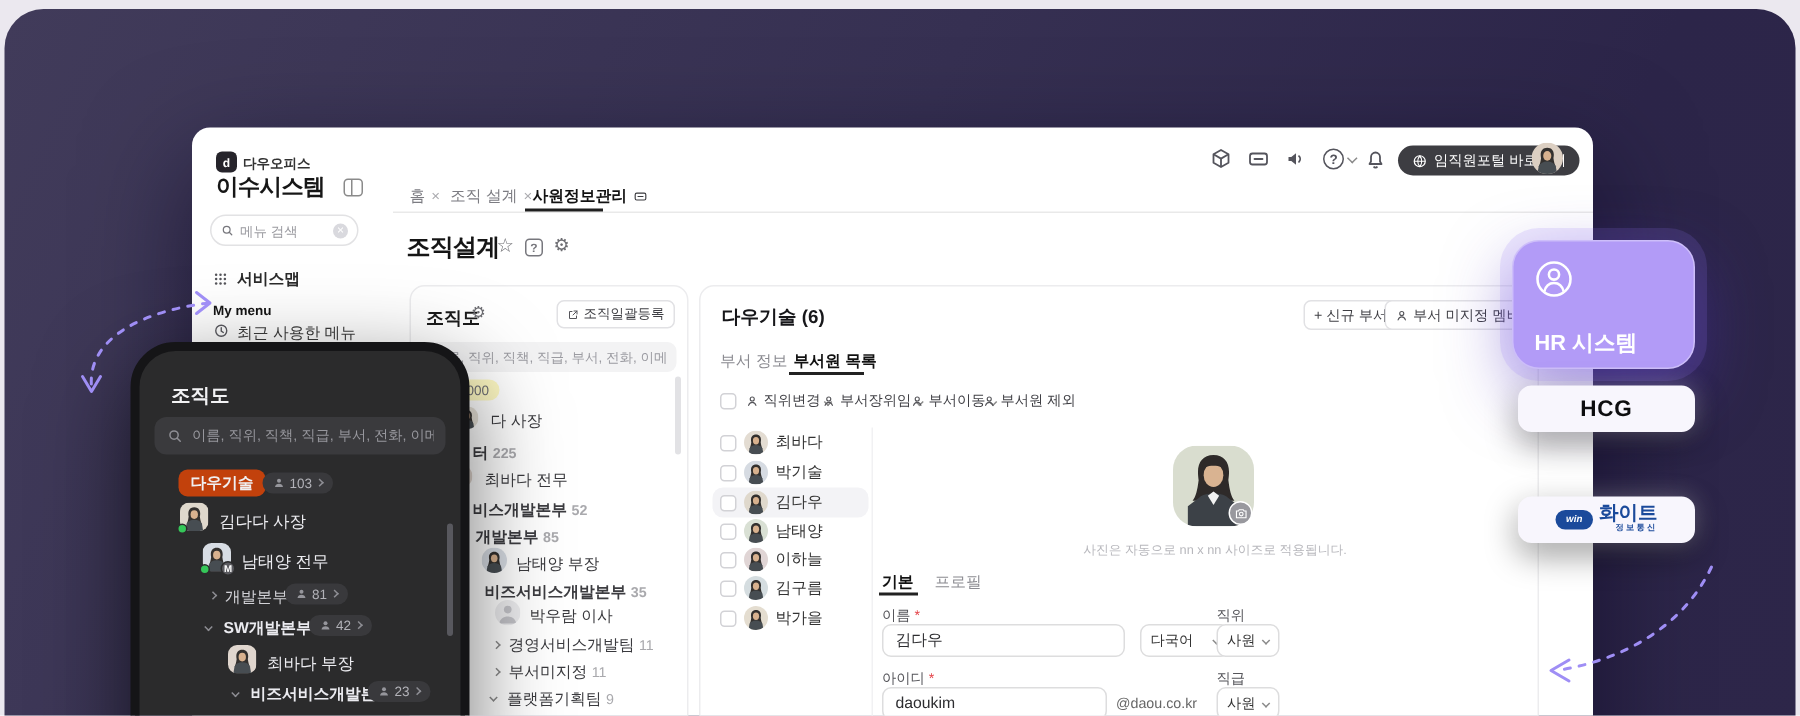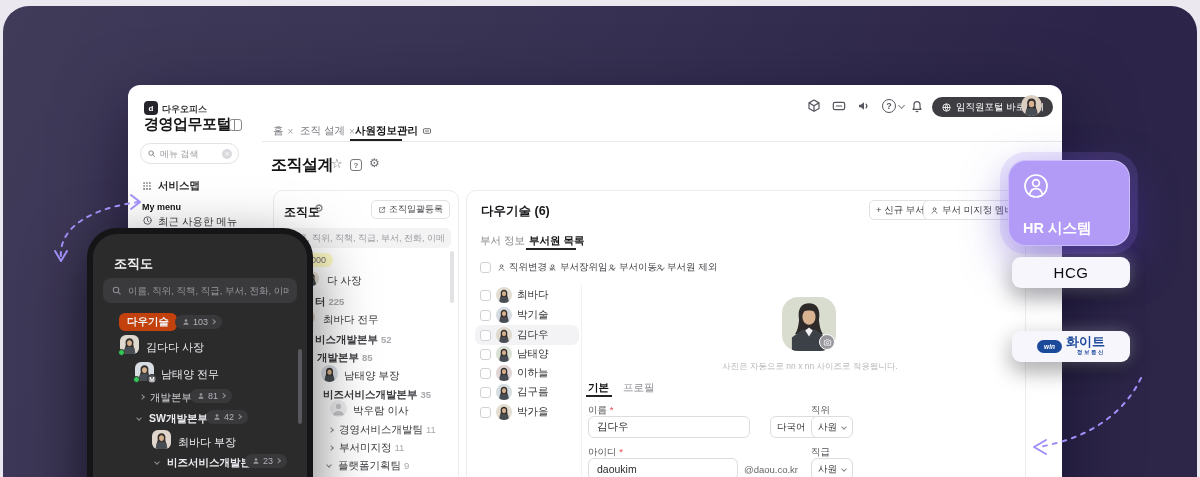--- a/index.html
+++ b/index.html
@@ -118,21 +118,21 @@
   .mscroll { right:5px; top:115px; width:4px; height:75px; background:#58585e; border-radius:2px;}
 
   
   .hr-card { left:1008px; top:160px; width:122px; height:86px; border-radius:18px; background:var(--hrCardBg,#b29bf7);
     border:1px solid rgba(255,255,255,.35); z-index:4;
     box-shadow:0 0 0 8px rgba(150,120,250,.16), 0 16px 44px rgba(80,50,190,.5);}
   .hr-card .lbl { position:absolute; left:14px; top:58px; color:#fff; font-size:14.5px; font-weight:700;}
   .lcard { left:1012px; top:0; width:118px; height:31px; background:#f8f6fd; border-radius:9px; z-index:4;
     display:flex; align-items:center; justify-content:center;
     box-shadow:0 0 16px rgba(255,255,255,.28), 0 8px 22px rgba(0,0,0,.4);}
-  .hcg { font-size:15px; font-weight:400; color:#0d0d0f; letter-spacing:.5px;}
+  .hcg { font-size:15px; font-weight:700; color:#0d0d0f; letter-spacing:.5px;}
   .isu { font-size:14px; font-weight:900; font-style:italic; color:var(--isuBlue,#1d4fc0); position:relative;}
   .isu .leaf { position:absolute; left:-1px; top:-3px; width:4px; height:4px; border-radius:1px; background:#7ac143;}
   .isu-sub { font-size:6.5px; font-weight:700; color:var(--isuBlue,#1d4fc0); margin-left:3px; margin-top:-6px;}
   .woval { width:25px; height:13px; border-radius:7px; background:var(--whiteBlue,#1b4a9b); color:#fff;
     font-size:6.5px; font-style:italic; font-weight:700; display:flex; align-items:center; justify-content:center;}
   .wmain { font-size:13px; font-weight:900; color:var(--whiteBlue,#1b4a9b); margin-left:4px; line-height:11px;}
   .wsub { font-size:5.5px; font-weight:700; color:var(--whiteBlue,#1b4a9b); letter-spacing:1.5px; text-align:right;}
 
   .arrows { inset:0; width:1200px; height:477px; z-index:5; pointer-events:none;}
 </style>
@@ -248,21 +248,21 @@
 </svg>
 
 <div class="stage">
 
   <div class="r bg-dark"></div>
 
   <div class="r win">
 
     <div class="r logo-sq">d</div>
     <div class="r appname tx">다우오피스</div>
-    <div class="r portaltitle tx">경영업무포털</div>
+    <div class="r portaltitle tx">이수시스템</div>
     <div class="r collapse"></div>
 
     <svg class="r hicon" style="left:678px;top:13px">
         <use href="#i-cube"></use>
       </svg>
     <svg class="r hicon" style="left:703px;top:13px">
         <use href="#i-card"></use>
       </svg>
     <svg class="r hicon" style="left:728px;top:13px">
         <use href="#i-speaker"></use>
@@ -479,21 +479,21 @@
       </div>
       <div class="r caption tx">사진은 자동으로 nn x nn 사이즈로 적용됩니다.</div>
 
       <div class="r dtab1 tx">기본</div>
       <div class="r dtab2 tx">프로필</div>
       <div class="r dtab-ul"></div>
 
       <div class="r flabel tx" style="left:121px;top:213px"><span>이름</span> <span class="req">*</span></div>
       <div class="r flabel tx" style="left:344px;top:213px">직위</div>
       <div class="r" style="left:121px;top:225px;width:162px"><input class="fin" value="김다우" style=""></div>
-      <div class="r fsel" style="left:303px;top:225px;width:60px">
+      <div class="r fsel" style="left:293px;top:225px;width:60px">
         <span>다국어</span>
           <span class="chev d" style="width:4px;height:4px"></span>
       </div>
       <div class="r fsel" style="left:344px;top:225px;width:42px">
         <span>사원</span>
           <span class="chev d" style="width:4px;height:4px"></span>
       </div>
 
       <div class="r flabel tx" style="left:121px;top:255px"><span>아이디</span> <span class="req">*</span></div>
       <div class="r flabel tx" style="left:344px;top:255px">직급</div>

